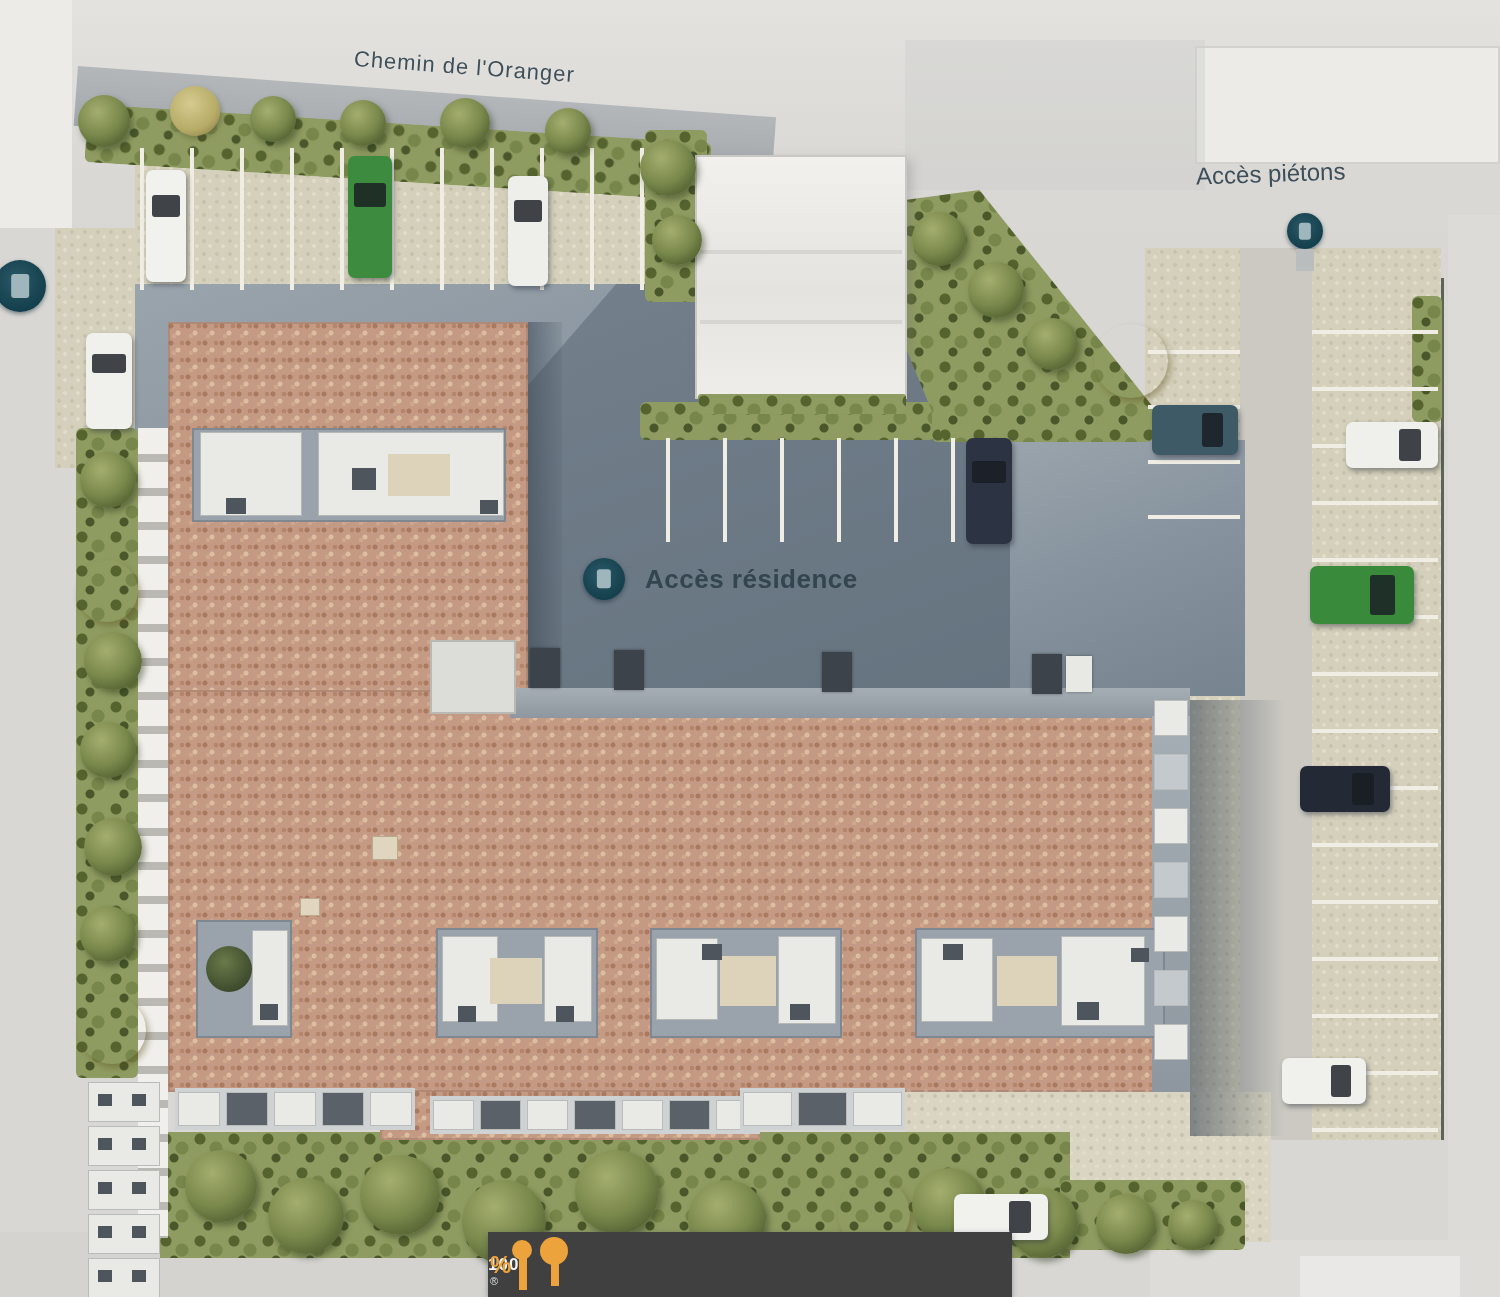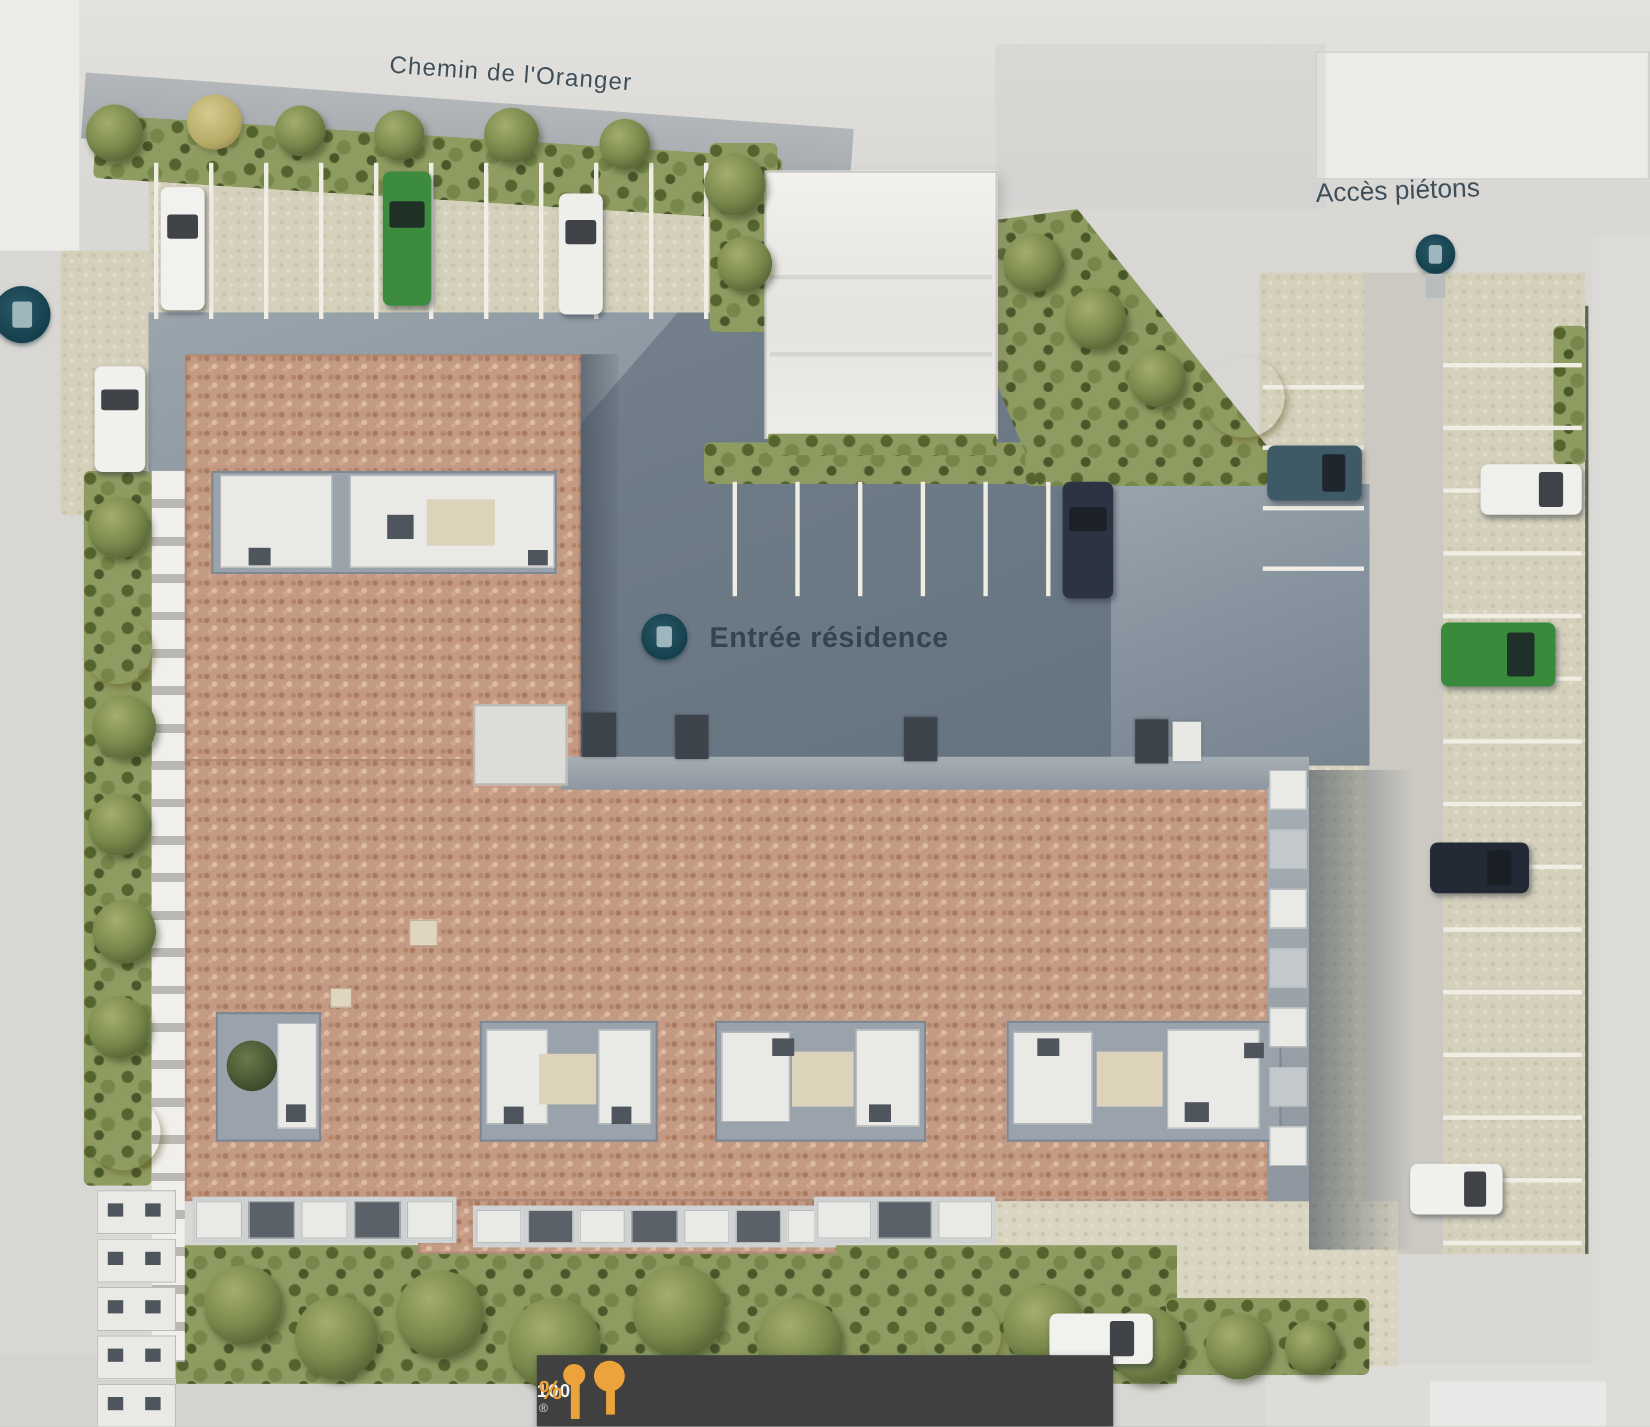--- a/index.html
+++ b/index.html
@@ -341,21 +341,21 @@
       </div>
       <div class="marker" style="left: 1287px; top: 213px; width: 36px; height: 36px;">
         <div class="door"></div>
       </div>
       <div class="marker" style="left: 583px; top: 558px; width: 42px; height: 42px;">
         <div class="door"></div>
       </div>
     </div>
 
   <div class="label" style="left:1196px;top:160px;font-size:24px;transform:rotate(-2deg);">Accès piétons</div>
-  <div class="label" style="left:645px;top:564px;font-size:26px;color:#33454f;font-weight:bold;letter-spacing:.5px;">Entrée résidence</div>
+  <div class="label" style="left:645px;top:564px;font-size:26px;color:#33454f;font-weight:bold;letter-spacing:.5px;">Accès résidence</div>
   <div style="left:1296px;top:249px;width:18px;height:22px;background:#b9bdbd;"></div>
 
   <div class="banner">
     <div class="keys">
       <div class="key-head" style="left:24px;top:8px;width:20px;height:20px;"></div>
       <div class="key-stem" style="left:31px;top:24px;width:8px;height:34px;"></div>
       <div class="key-head" style="left:52px;top:5px;width:28px;height:28px;"></div>
       <div class="key-stem" style="left:63px;top:28px;width:8px;height:26px;"></div>
     </div>
     <span class="logo-small">100</span>

